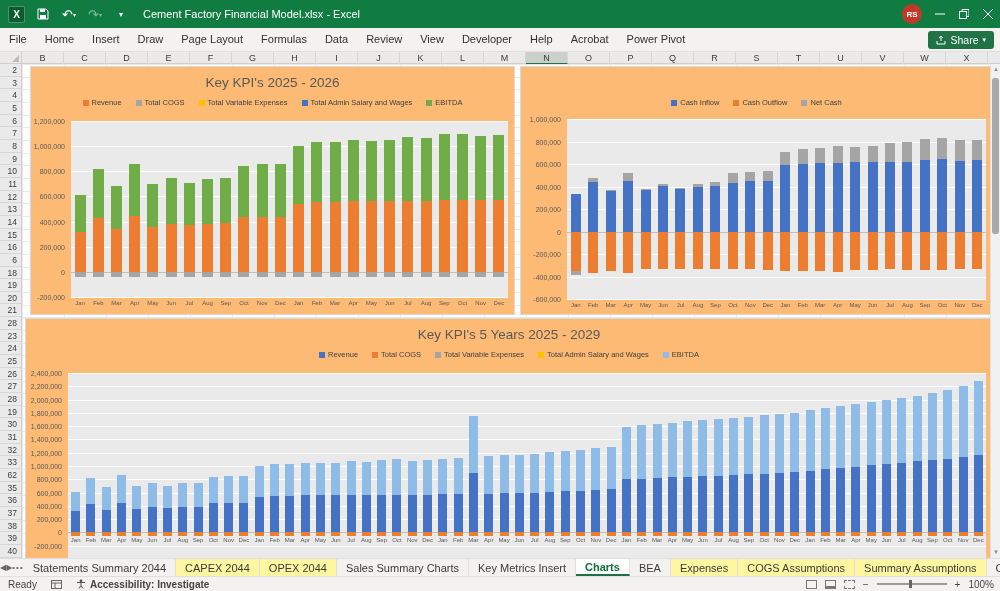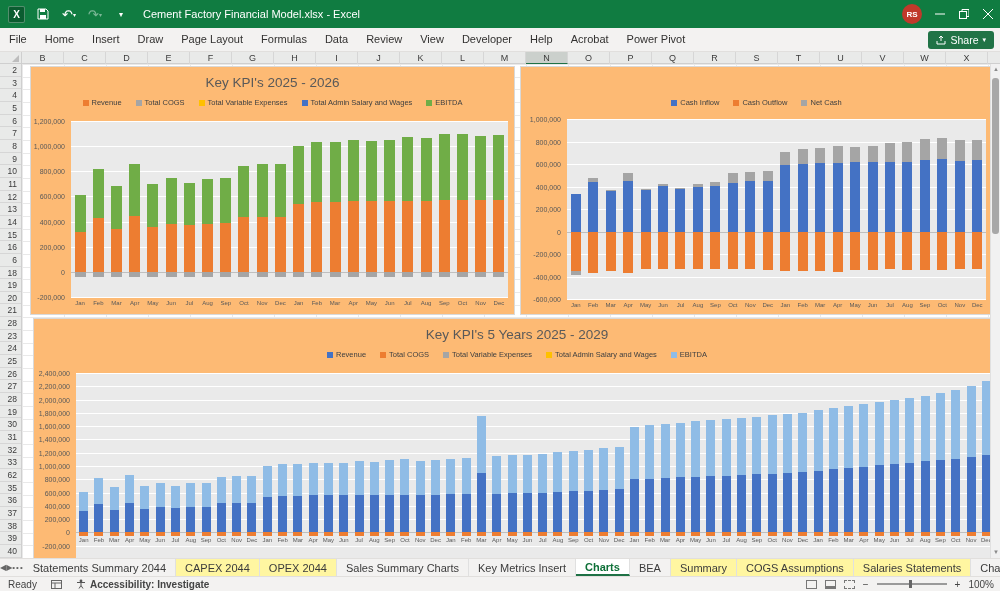--- a/index.html
+++ b/index.html
@@ -57,21 +57,21 @@
   #chart1 { left:30px; top:2px; width:485px; height:249px; }
   #chart1 .plot { left:40px; top:54px; width:437px; height:176px; }
   #chart1 .yaxis { left:0; top:54px; width:38px; height:176px; }
   #chart1 .xlabels { left:40px; top:233px; width:437px; height:10px; }
 
   #chart2 { left:520px; top:2px; width:473px; height:249px; }
   #chart2 .plot { left:46px; top:52px; width:419px; height:180px; }
   #chart2 .yaxis { left:0; top:52px; width:44px; height:180px; }
   #chart2 .xlabels { left:46px; top:235px; width:419px; height:10px; }
 
-  #chart3 { left:25px; top:254px; width:968px; height:248px;margin-left:8px; }
+  #chart3 { left:25px; top:254px; width:968px; height:248px; }
   #chart3 .plot { left:42px; top:54px; width:918px; height:186px; }
   #chart3 .yaxis { left:0; top:54px; width:40px; height:186px; }
   #chart3 .xlabels { left:42px; top:218px; width:918px; height:10px; }
 
   
   #vscroll { position:absolute; right:0; top:0; width:10px; height:494px; background:#F1F1F1; border-left:1px solid #E0E0E0; }
   #vscroll .arr { position:absolute; left:0; width:10px; height:11px; color:#8a8a8a; font-size:6px; text-align:center; line-height:11px; }
   #vthumb { position:absolute; left:1px; top:14px; width:7px; height:156px; background:#A8A8A8; border-radius:3px; }
 
   
@@ -820,23 +820,23 @@
     <span class="tnav">▶</span>
     <span class="tnav" style="letter-spacing:1px;">•••</span>
 
     <div class="stab">Statements Summary 2044</div>
       <div class="stab yellow">CAPEX 2044</div>
       <div class="stab yellow">OPEX 2044</div>
       <div class="stab">Sales Summary Charts</div>
       <div class="stab">Key Metrics Insert</div>
       <div class="stab active">Charts</div>
       <div class="stab">BEA</div>
-      <div class="stab yellow">Summary</div>
+      <div class="stab yellow">Expenses</div>
       <div class="stab yellow">COGS Assumptions</div>
-      <div class="stab yellow">Salaries Statements</div>
+      <div class="stab yellow">Summary Assumptions</div>
       <div class="stab">Cha</div>
   </div>
 
   <div id="statusbar">
     <div class="left">
       <span>Ready</span>
       <span>
         <svg width="11" height="9" viewBox="0 0 11 9">
             <rect x="0.5" y="0.5" width="10" height="8" fill="none" stroke="#666"></rect>
             <line x1="0" y1="3" x2="11" y2="3" stroke="#666"></line>

